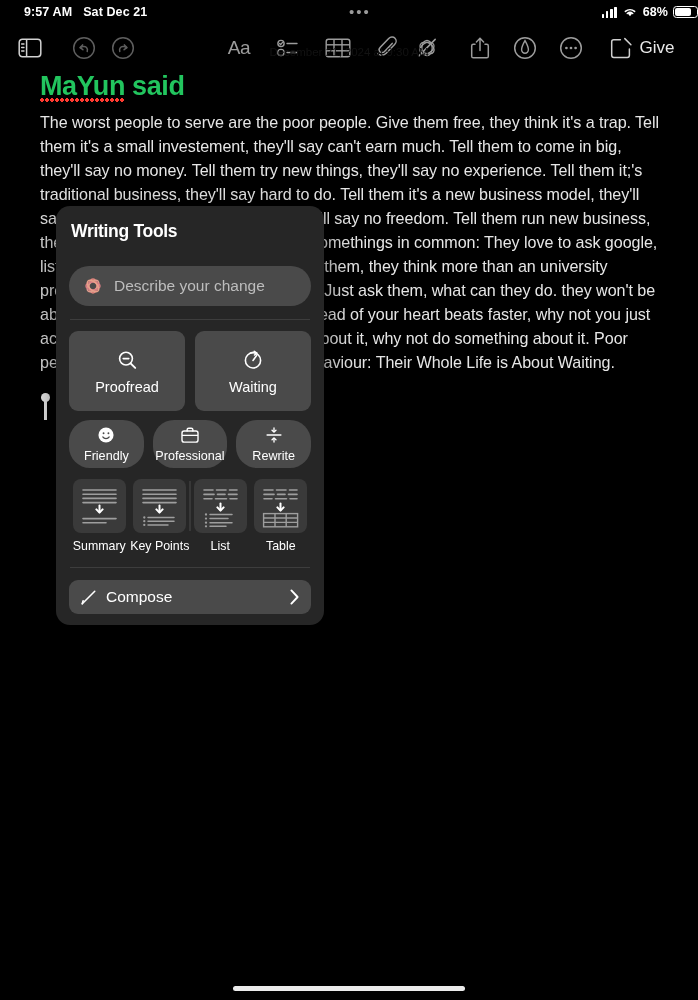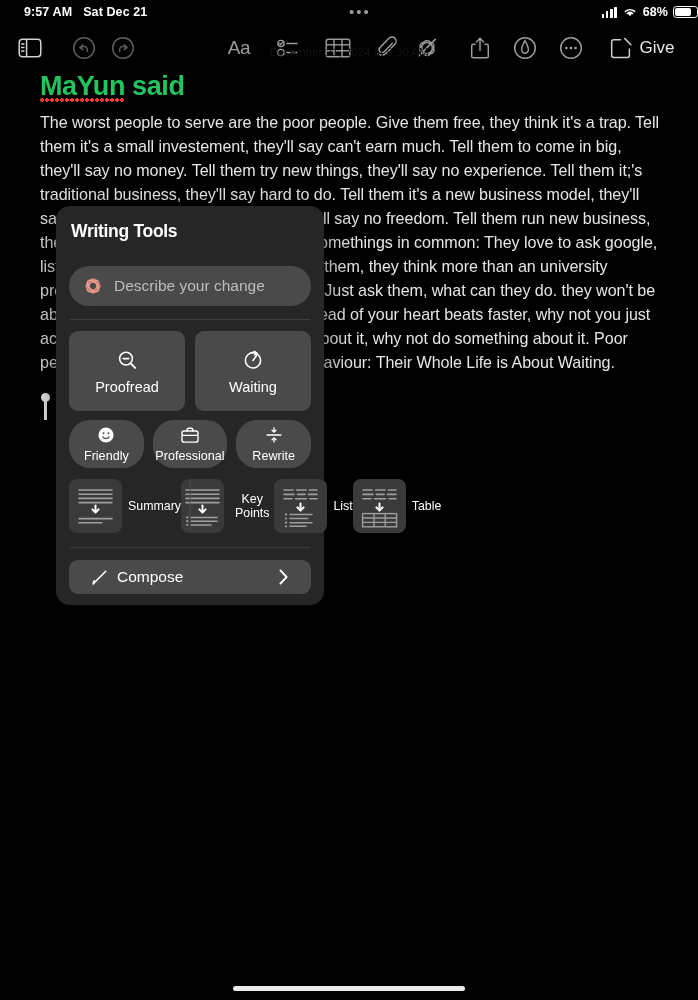--- a/index.html
+++ b/index.html
@@ -79,29 +79,29 @@
              justify-content: center; gap: 7px; }
   .big-btn .lbl { color: #fff; font-size: 14.5px; }
 
   .row-tone { display: flex; gap: 9px; margin-top: 9px; }
   .tone-btn { flex: 1; height: 48px; background: #4a4a4a; border-radius: 21px;
               display: flex; flex-direction: column; align-items: center;
               justify-content: center; gap: 5px; }
   .tone-btn .lbl { color: #fff; font-size: 12.6px; }
 
   .row-fmt { display: flex; margin-top: 11px; position: relative; }
-  .fmt-btn { flex: 1; display: flex; flex-direction: row; align-items: center; gap: 6px; }
+  .fmt-btn { flex: 1; display: flex; flex-direction: column; align-items: center; gap: 6px; }
   .fmt-card { width: 53px; height: 54px; background: #3a3a3a; border-radius: 8px;
               display:flex; align-items:center; justify-content:center; }
   .fmt-btn .lbl { color: #fff; font-size: 12.4px; text-align: center; line-height: 14px; }
   .fmt-div { position: absolute; left: 50%; top: 2px; width: 1px; height: 50px;
              background: #4a4a4a; transform: translateX(-.5px); }
 
   .compose-btn { margin-top: 12px; height: 34px; background: #4a4a4a; border-radius: 9px;
-                 display: flex; align-items: center; padding: 0 22px; gap: 9px; }
+                 display: flex; align-items: center; padding: 0 11px; gap: 9px; }
   .compose-btn .lbl { color: #fff; font-size: 15.5px; flex: 1; }
 
   
   .home-ind { position: absolute; left: 50%; bottom: 9px; transform: translateX(-50%);
               width: 232px; height: 5px; border-radius: 3px; background: #ebebeb; }
 </style>
 </head>
 <body>
 
 <div id="screen">

